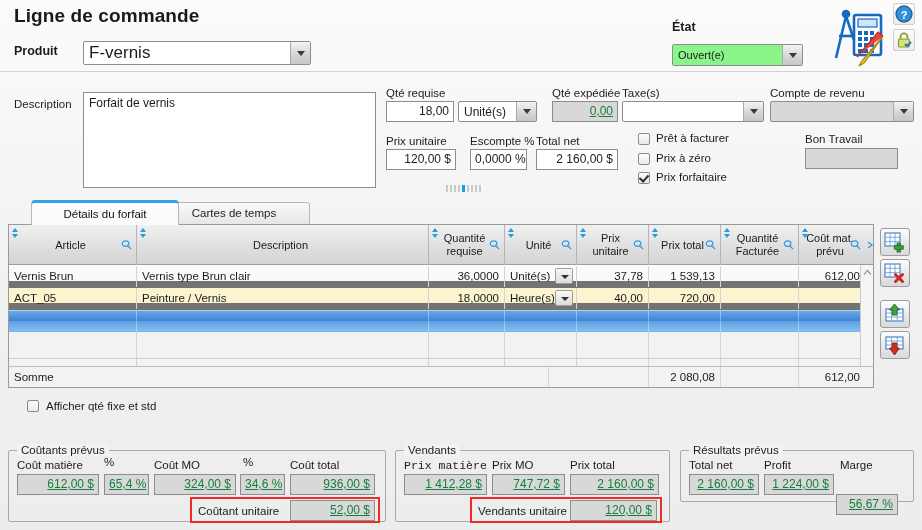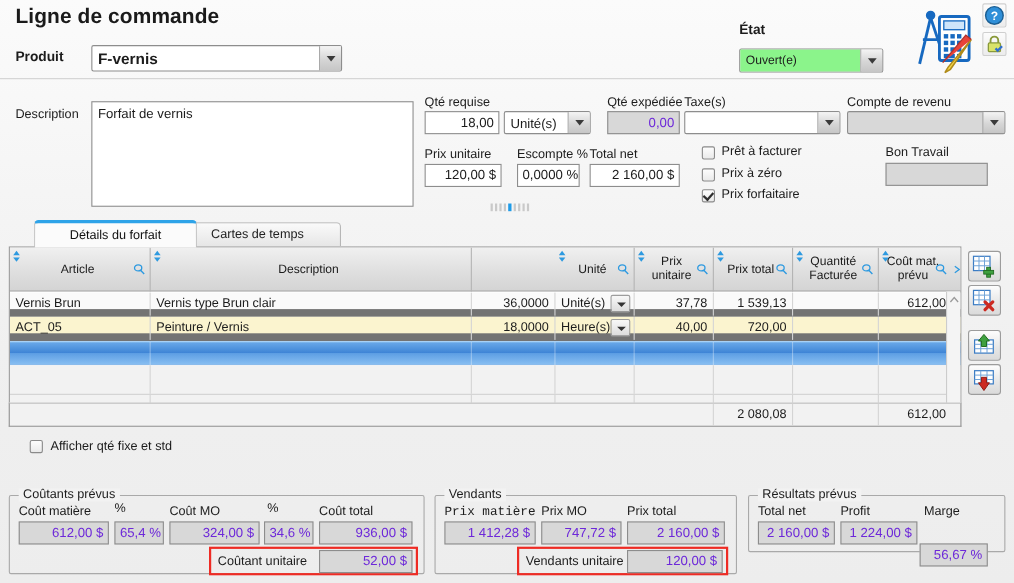--- a/index.html
+++ b/index.html
@@ -52,38 +52,38 @@
     width:20px; border-left:1px solid #a9a9a9;
     background:linear-gradient(#f4f4f4,#d6d6d6 55%,#c6c6c6);
     display:flex; align-items:center; justify-content:center;
   }
   .combo .arw::after {
     content:""; width:0;height:0;
     border-left:4px solid transparent;border-right:4px solid transparent;
     border-top:5px solid #3a3a3a;
   }
   #combo-produit { left:83px; top:41px; width:228px; height:24px; }
-  #combo-produit .val { font-weight:bold; font-size:14px; }
+  #combo-produit .val { font-weight:normal; font-size:17px; }
   #combo-etat { left:672px; top:44px; width:131px; height:22px; }
   #combo-etat .val { background:#8bf48b; font-size:11px; }
 
   
   .calc-icon { position:absolute; left:826px; top:6px; width:62px; height:62px; }
   .ico-col { position:absolute; left:893px; top:3px; width:24px; }
   .ico-btn { width:22px; height:22px; margin-bottom:4px; position:relative;
              background:linear-gradient(#fcfcfc,#ececec); border:1px solid #cfcfcf; border-radius:2px;}
 
   
   .lbl { position:absolute; font-size:11.5px; color:#1c1c1c; white-space:nowrap; }
   .fld {
     position:absolute; border:1px solid #8d8d8d; background:#fff;
     height:21px; line-height:19px; font-size:12px;
     text-align:right; padding:0 4px; overflow:hidden; white-space:nowrap;
   }
-  .fld.ro { background:#d8d8d8; color:#6d28d9; }
+  .fld.ro { background:#d8d8d8; color:#15803d;text-decoration:underline; }
 
   #desc-box {
     position:absolute; left:83px; top:92px; width:293px; height:96px;
     border:1px solid #8d8d8d; background:#fff;
     font-size:12px; padding:3px 5px; text-align:left; line-height:15px;
   }
 
   
   .cbx { position:absolute; width:12px; height:12px; border:1px solid #8a8a8a;
          background:linear-gradient(#fdfdfd,#eaeaea); border-radius:2px; }
@@ -336,20 +336,31 @@
           <path d="M7.4 7.4 L11 11" stroke="#2e9ae0" stroke-width="1.4"></path>
         </svg>
       </div>
       <div class="gh" style="left:128px; width:292px;">
         <span class="sortmk">
             <i></i>
             <i></i>
           </span>
         <span>Description</span>
       </div>
+      <div class="gh" style="left:420px; width:76px;">
+        <span class="sortmk">
+            <i></i>
+            <i></i>
+          </span>
+        <span>Quantité requise</span>
+        <svg class="mag" viewBox="0 0 12 12">
+          <ellipse cx="5" cy="5" rx="3.6" ry="3" fill="none" stroke="#2e9ae0" stroke-width="1.3"></ellipse>
+          <path d="M7.4 7.4 L11 11" stroke="#2e9ae0" stroke-width="1.4"></path>
+        </svg>
+      </div>
       <div class="gh" style="left:496px; width:72px;">
         <span class="sortmk">
             <i></i>
             <i></i>
           </span>
         <span>Unité</span>
         <svg class="mag" viewBox="0 0 12 12">
           <ellipse cx="5" cy="5" rx="3.6" ry="3" fill="none" stroke="#2e9ae0" stroke-width="1.3"></ellipse>
           <path d="M7.4 7.4 L11 11" stroke="#2e9ae0" stroke-width="1.4"></path>
         </svg>
@@ -465,20 +476,21 @@
       <svg class="arrow vsup" viewBox="0 0 9 9">
         <path d="M1 6.5 L4.5 2.5 L8 6.5" fill="none" stroke="#9a9a9a" stroke-width="1.2"></path>
       </svg>
       <svg class="arrow vsdn" viewBox="0 0 9 9">
         <path d="M1 2.5 L4.5 6.5 L8 2.5" fill="none" stroke="#9a9a9a" stroke-width="1.2"></path>
       </svg>
     </div>
   </div>
 
   <div class="sumrow">
+    <div class="gc" style="left:0; width:540px;">Somme</div>
     <div class="gc" style="left:540px; width:100px;"></div>
     <div class="gc num" style="left:640px; width:72px;">2 080,08</div>
     <div class="gc" style="left:712px; width:78px;"></div>
     <div class="gc num" style="left:790px; width:66px; border-right:none;">612,00</div>
   </div>
 
   <div class="sidebtns">
     <div class="sbtn">
       <svg viewBox="0 0 28 26" width="28" height="26">
         <rect x="4" y="4" width="15" height="13" fill="#fff" stroke="#3b7cc4" stroke-width="1.1"></rect>

